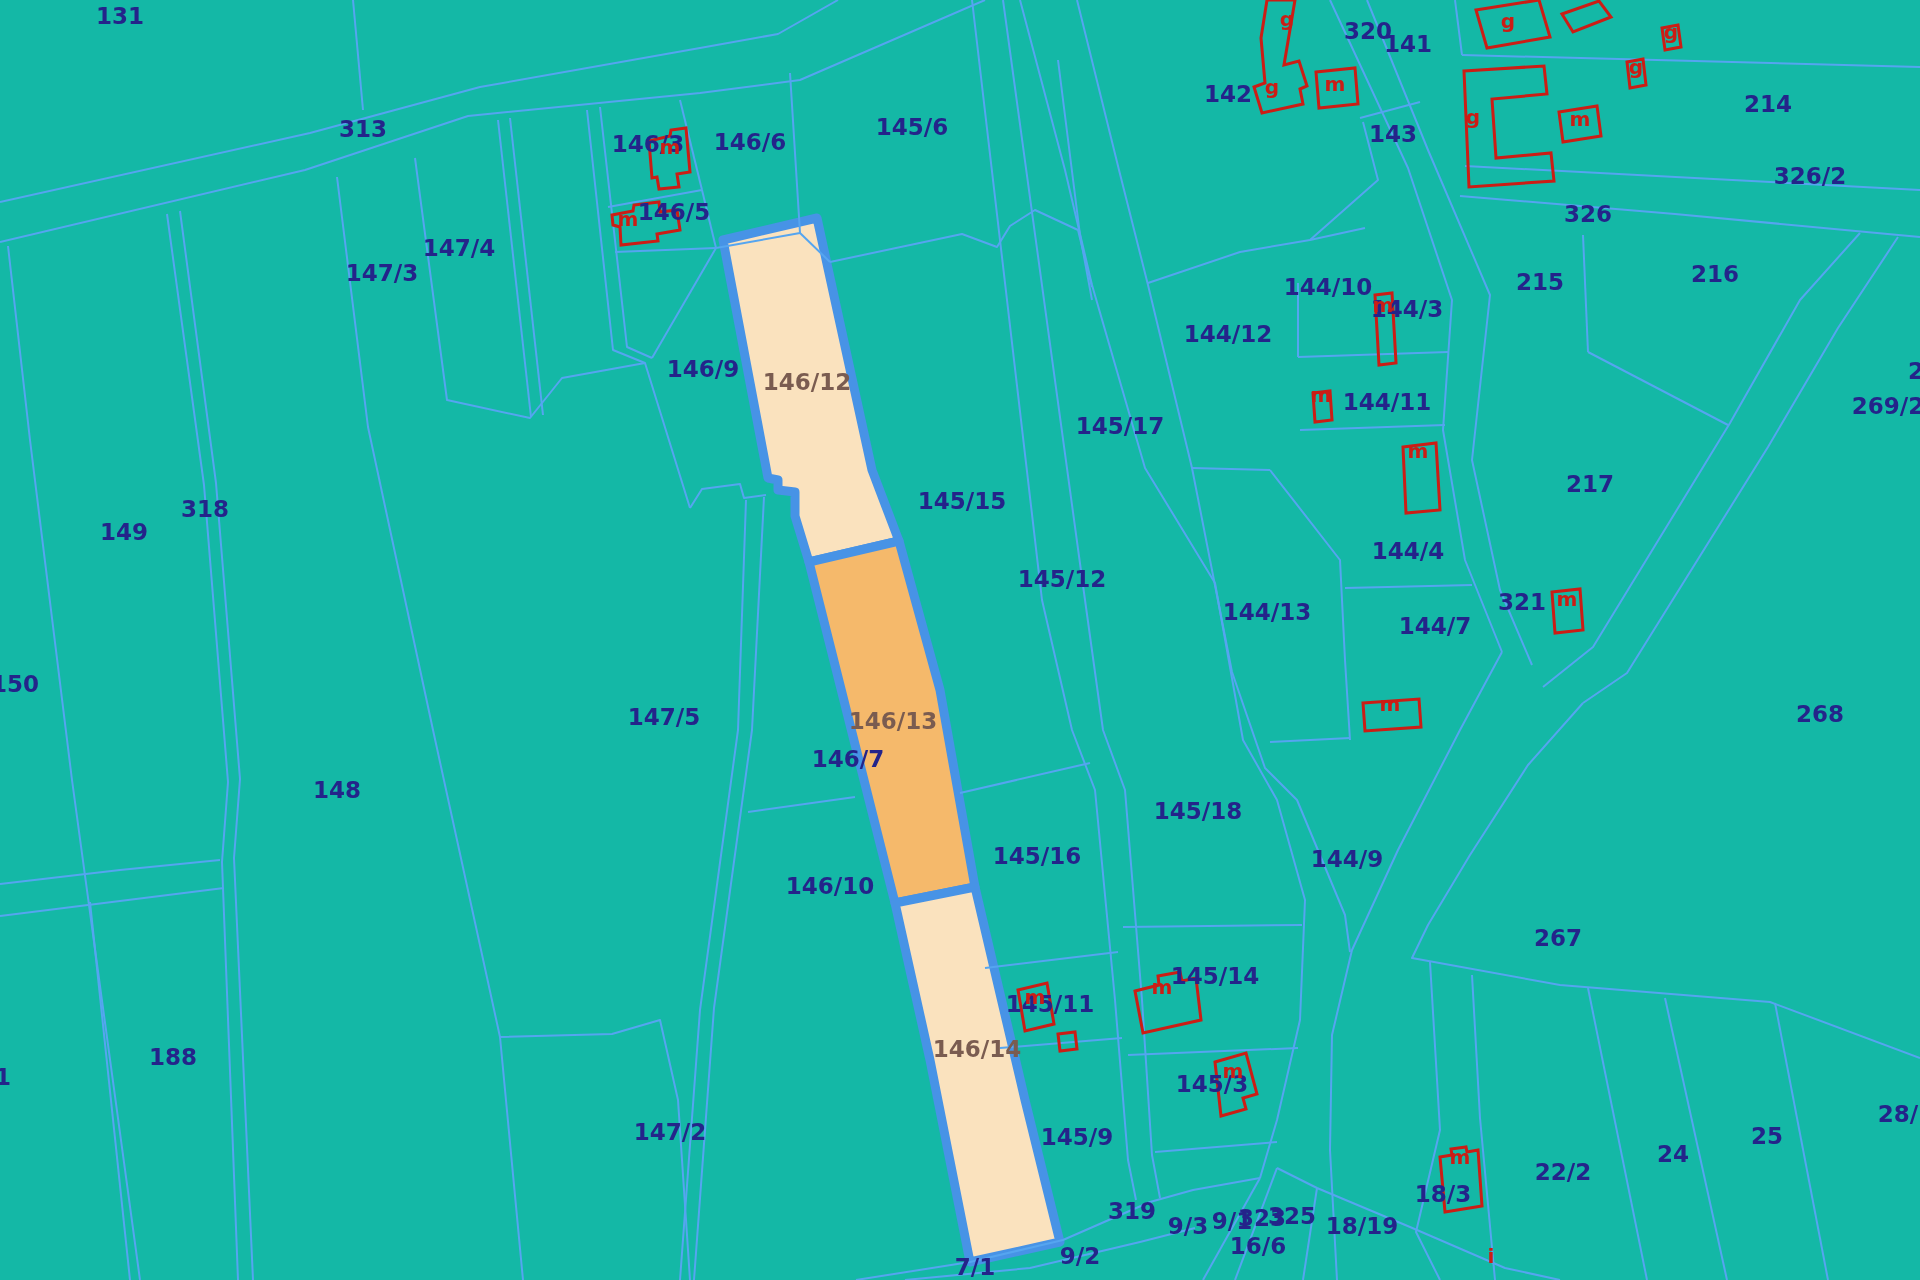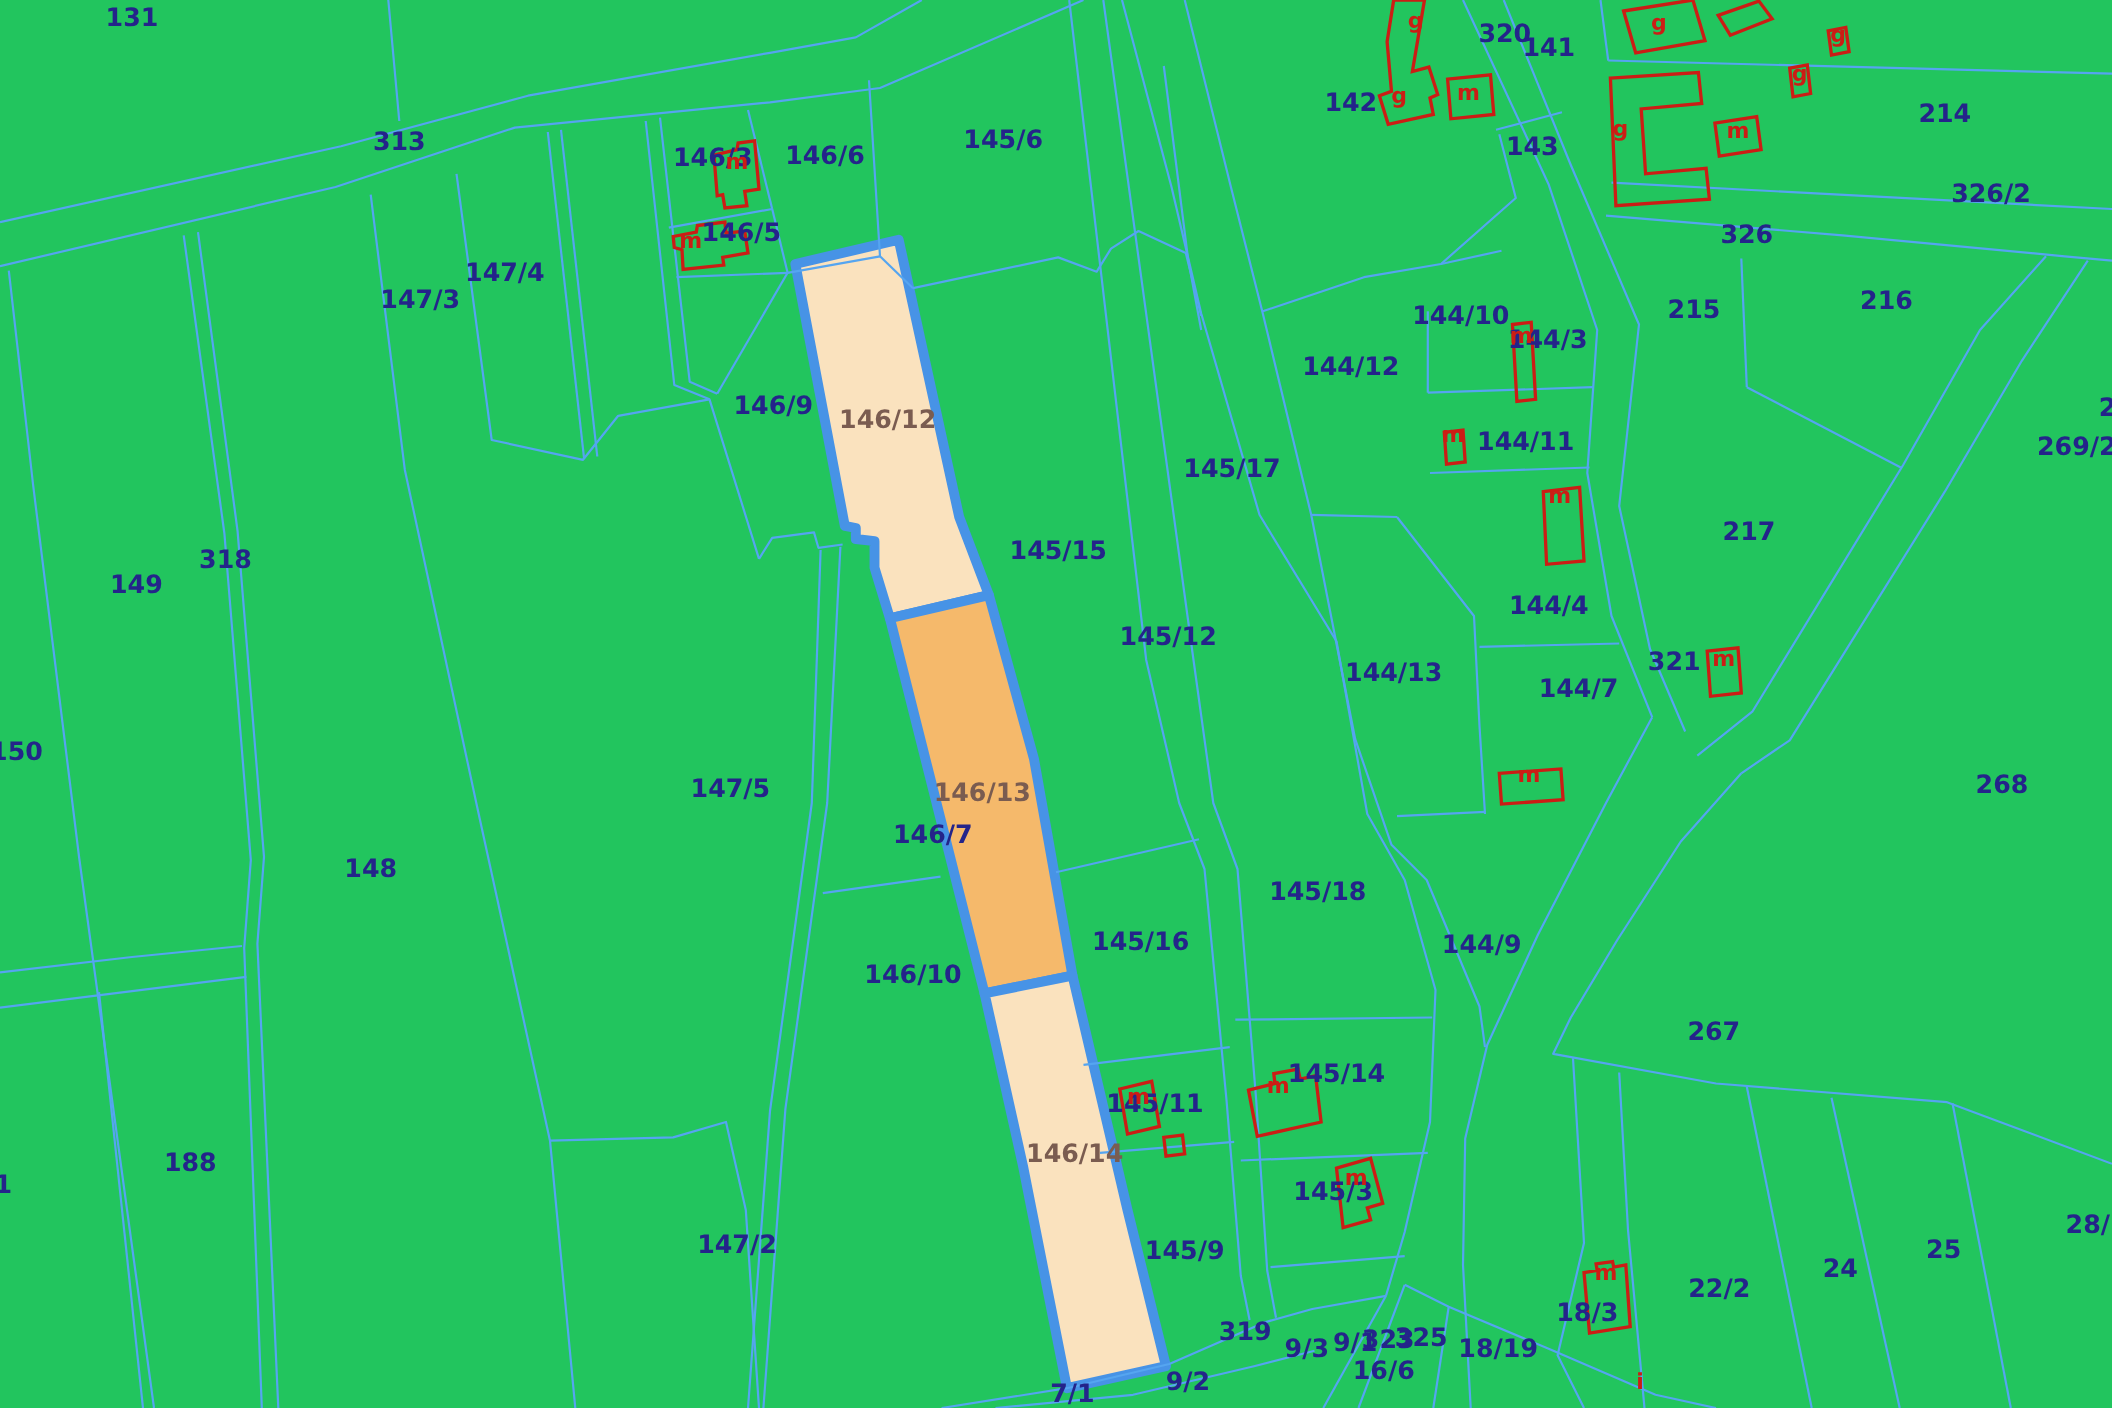--- a/index.html
+++ b/index.html
@@ -1,16 +1,16 @@
 <!DOCTYPE html>
 <html><head>
 <meta charset="utf-8">
 <style>
   html,body{margin:0;padding:0;width:1920px;height:1280px;overflow:hidden;background:#ffffff;}
-  .map-wrap{position:relative;width:1920px;height:1280px;background:#22c55e;}
+  .map-wrap{position:relative;width:1920px;height:1280px;background:#14b8a6;}
   svg{display:block;}
   text{font-family:"DejaVu Sans","Liberation Sans",sans-serif;font-weight:bold;}
   .lbl-navy{font-size:23px;}
   .lbl-hl{font-size:23px;}
   .lbl-red{font-size:20px;}
 </style>
 </head>
 <body>
 
 <div class="map-wrap">

